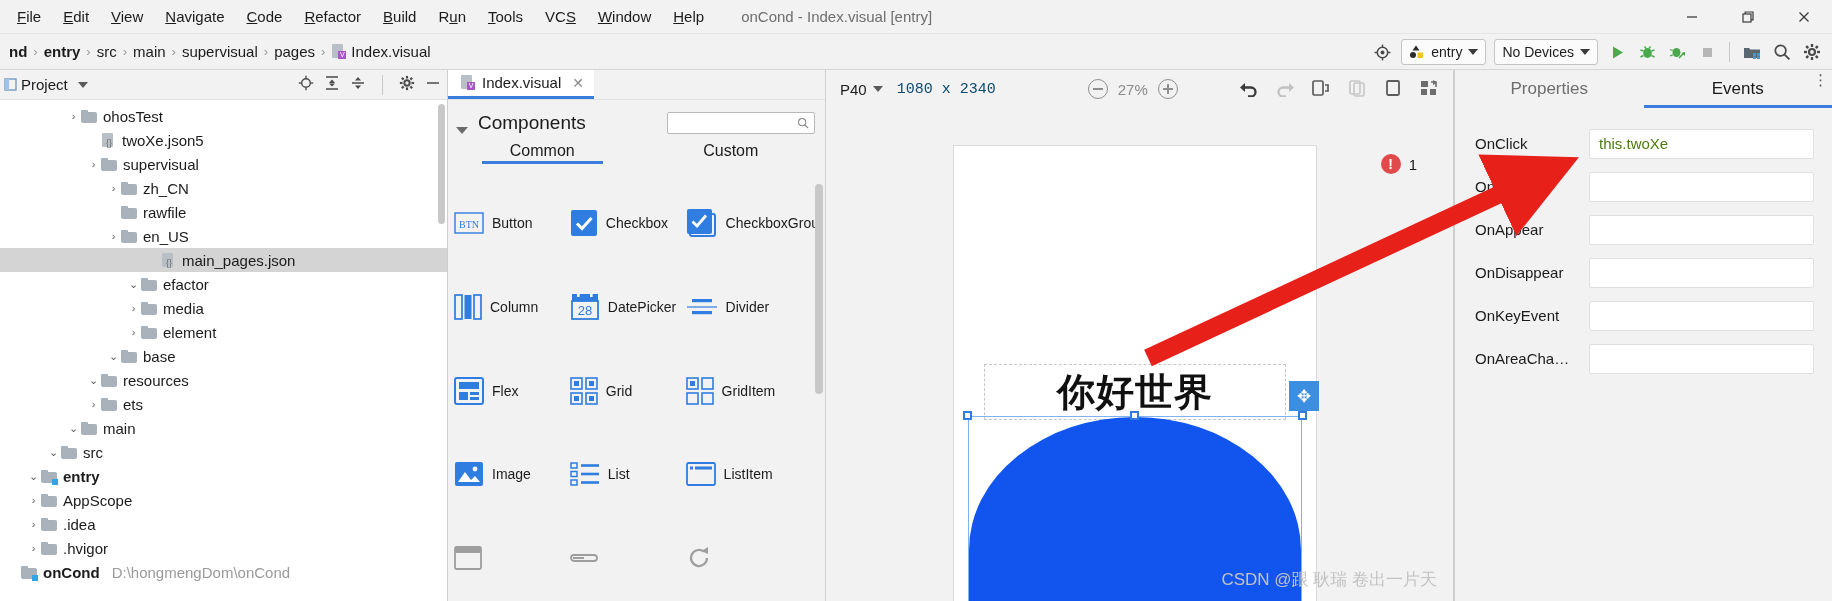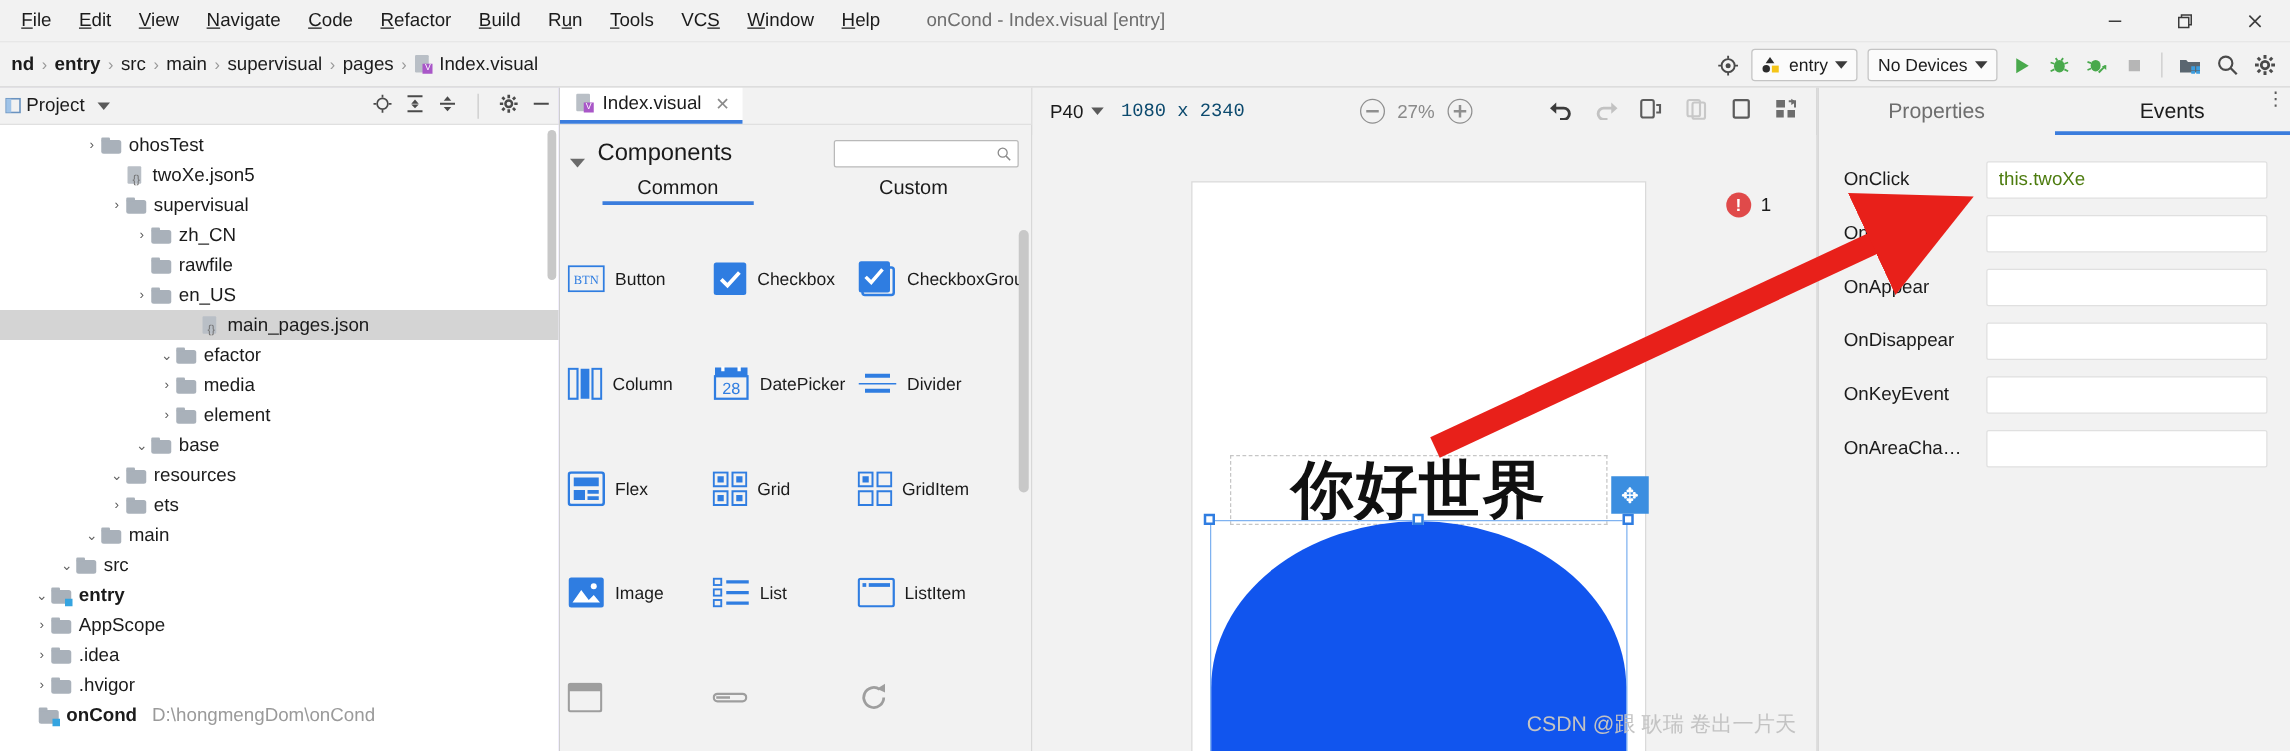--- a/index.html
+++ b/index.html
@@ -128,21 +128,21 @@
   .err-badge { position:absolute; right: 36px; top: 46px; display:flex; align-items:center; gap:8px; font-size:15px; }
   .err-dot { width:20px;height:20px;border-radius:50%;background:#e04a4a;color:#fff;font-size:14px;font-weight:bold;display:flex;align-items:center;justify-content:center;}
   .phone {
     position:absolute; left: 128px; top: 38px; width: 362px; height: 520px; background:#fff;
     box-shadow: 0 0 0 1px #dadada;
   }
   .txt-box {
     position:absolute; left: 30px; top: 218px; right: 30px; height: 56px;
     border: 1px dashed #c6c6c6; display:flex; align-items:center; justify-content:center;
   }
-  .hello { font-size: 50px; font-weight: bold; color:#101010; letter-spacing:1px; line-height:1; }
+  .hello { font-size: 38px; font-weight: bold; color:#101010; letter-spacing:1px; line-height:1; }
   .btn-sel { position:absolute; left: 14px; top: 270px; right: 14px; bottom: -40px; border:1px solid #7fb2f0; }
   .blue-btn {
     position:absolute; left: 0px; top: 0px; right: 0px; bottom: -60px; background:#1155ee;
     border-radius: 200px / 160px; display:flex; align-items:flex-end; justify-content:center;
   }
   .handle { position:absolute; width:9px; height:9px; background:#fff; border:2px solid #2f7de1; }
   .move-handle {
     position:absolute; right:-18px; top:-36px; width:30px; height:30px; background:#3b8ee0;
     display:flex; align-items:center; justify-content:center; color:#fff; font-size:17px;
   }
@@ -504,21 +504,21 @@
             </span>
             <span class="tree-label">.idea</span>
           </div>
           <div class="tree-row" style="padding-left: 26px;">
             <span class="twisty">›</span>
             <span class="folder">
               <i></i>
             </span>
             <span class="tree-label">.hvigor</span>
           </div>
-          <div class="tree-row" style="padding-left: 16px;">
+          <div class="tree-row" style="padding-left: 6px;">
             <span class="twisty"></span>
             <span class="folder mod">
               <i></i>
             </span>
             <span class="tree-label bold">onCond</span>
             <span class="tree-path">D:\hongmengDom\onCond</span>
           </div>
           <div class="scroll-track">
             <div class="scroll-thumb"></div>
           </div>

